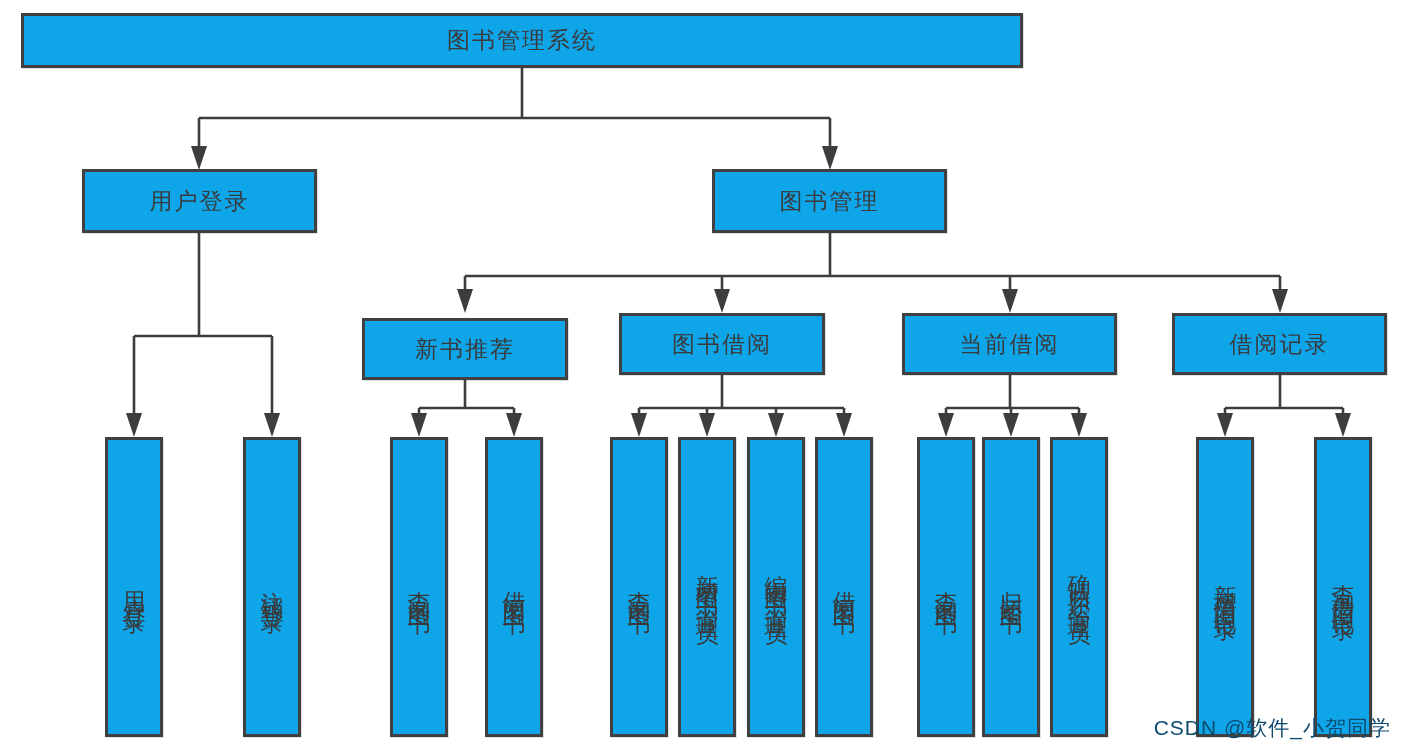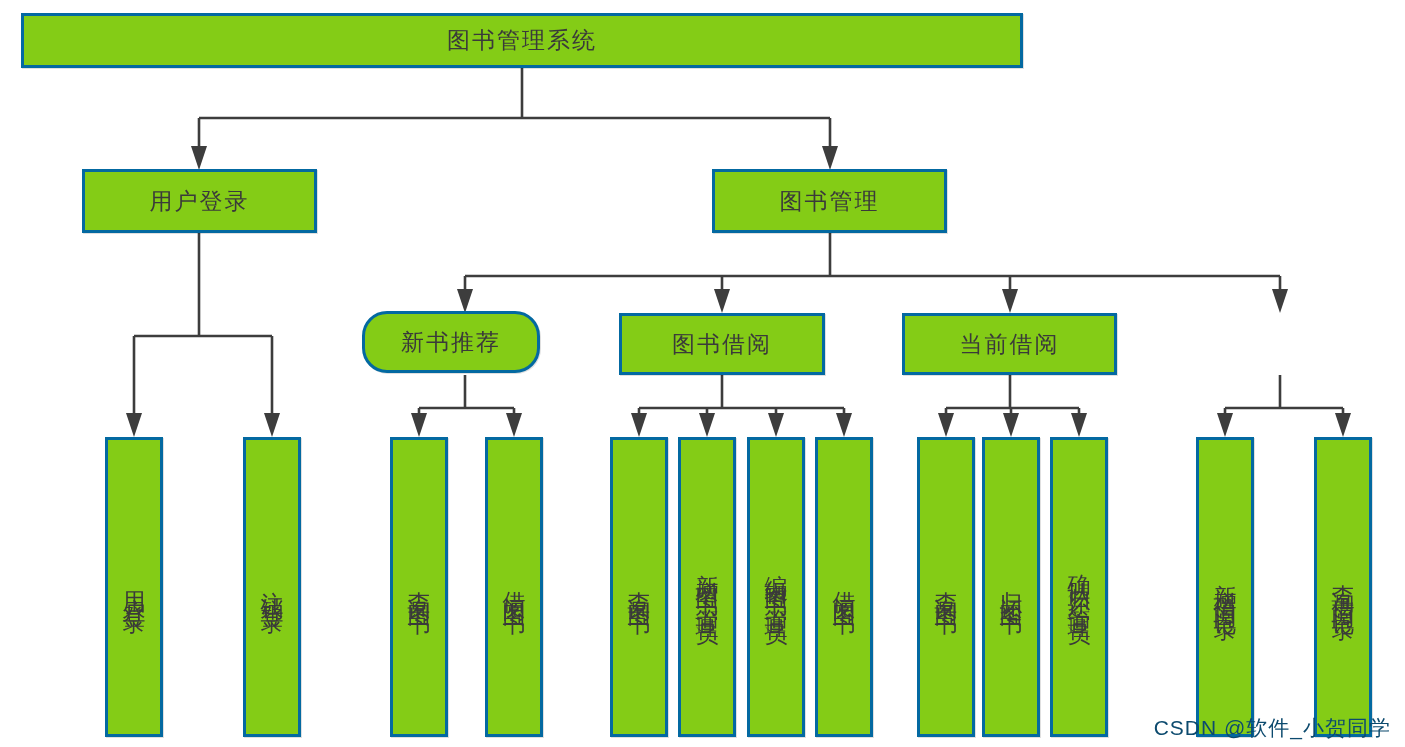--- a/index.html
+++ b/index.html
@@ -7,22 +7,22 @@
     position:relative;
     width:1405px;height:747px;
     background:#ffffff;
     font-family:"Liberation Sans","DejaVu Sans",sans-serif;
     color:#3a3a3a;
     overflow:hidden;
   }
   #wires{position:absolute;left:0;top:0;width:1405px;height:747px;}
   .node{
     position:absolute;
-    background:#84cc16;
-    border:3px solid #0369a1;
+    background:#0ea5e9;
+    border:3px solid #404040;
     box-sizing:border-box;
     display:flex;align-items:center;justify-content:center;
     text-align:center;
     box-shadow:1px 1px 0 rgba(0,0,0,0.12);
   }
   .hlabel{font-size:23px;letter-spacing:2px;white-space:nowrap;color:#3a3a3a;}
   .leaf{
     width:58px;height:300px;top:437px;
   }
   .vlabel{
@@ -125,28 +125,31 @@
     <span class="hlabel">图书管理系统</span>
   </div>
 
   <div class="node" style="left:82px;top:169px;width:235px;height:64px;">
     <span class="hlabel">用户登录</span>
   </div>
   <div class="node" style="left:712px;top:169px;width:235px;height:64px;justify-content:center;">
     <span class="hlabel">图书管理</span>
   </div>
 
-  <div class="node" style="left:362px;top:311px;width:178px;height:62px;border-radius:25px;">
+  <div class="node" style="left:362px;top:318px;width:206px;height:62px;">
     <span class="hlabel">新书推荐</span>
   </div>
   <div class="node" style="left:902px;top:313px;width:215px;height:62px;">
     <span class="hlabel">当前借阅</span>
   </div>
   <div class="node" style="left:619px;top:313px;width:206px;height:62px;">
     <span class="hlabel">图书借阅</span>
+  </div>
+  <div class="node" style="left:1172px;top:313px;width:215px;height:62px;">
+    <span class="hlabel">借阅记录</span>
   </div>
 
   <div class="node leaf" style="left:105px;">
     <span class="vlabel">用户登录</span>
   </div>
   <div class="node leaf" style="left:243px;">
     <span class="vlabel">注销登录</span>
   </div>
 
   <div class="node leaf" style="left:390px;">

